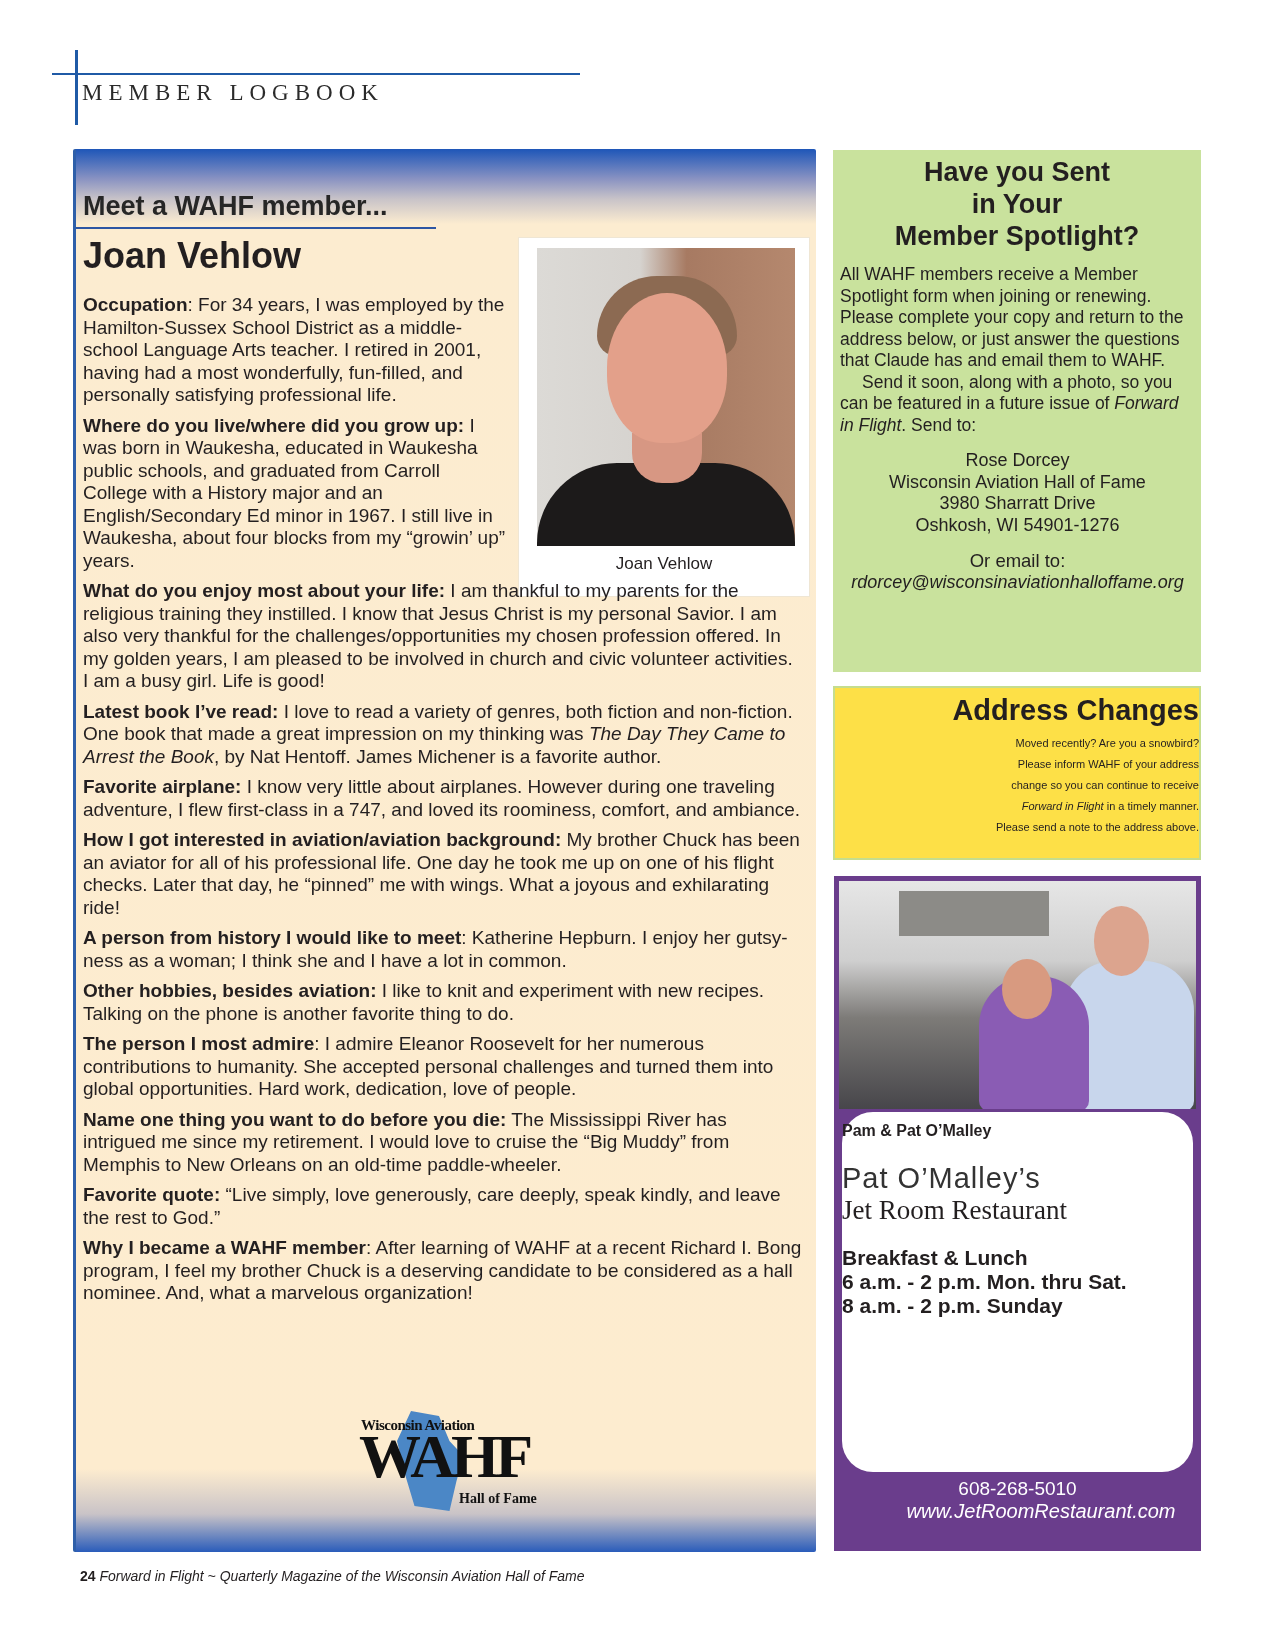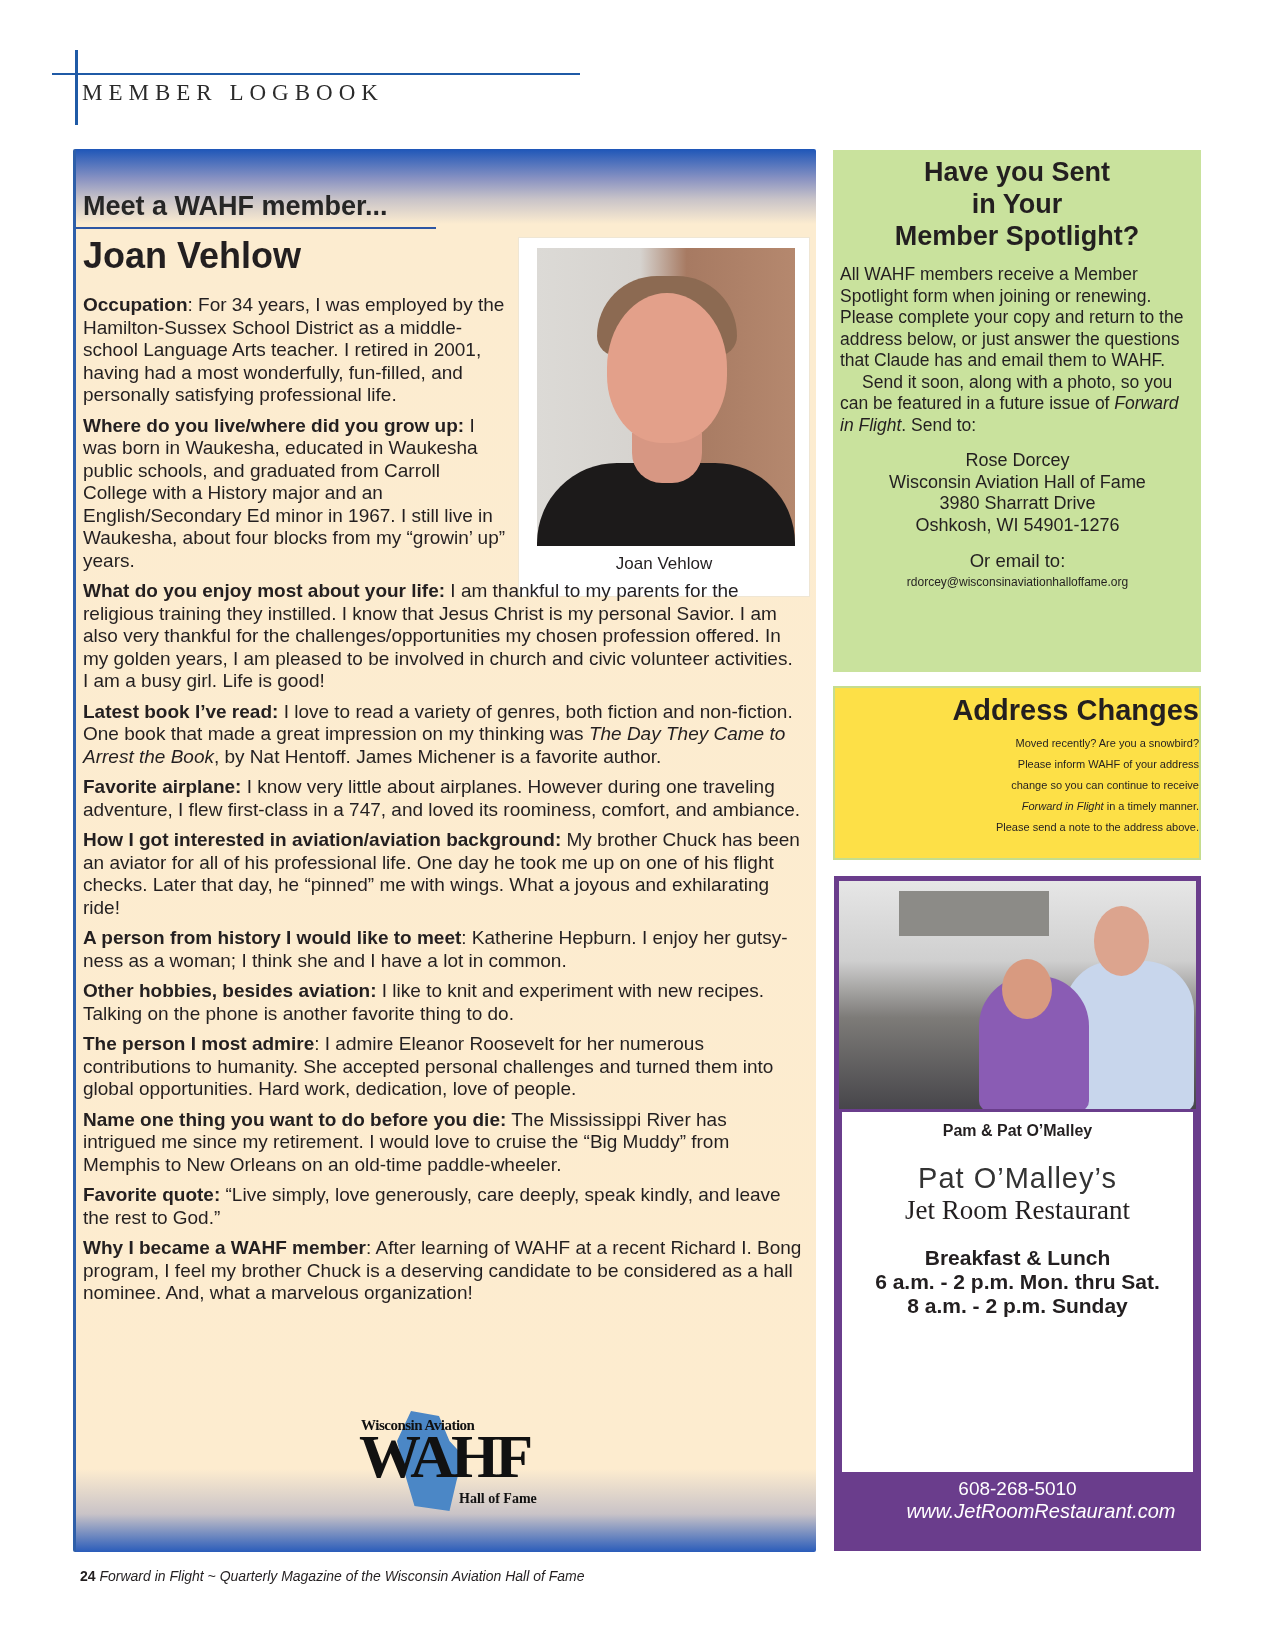--- a/index.html
+++ b/index.html
@@ -46,35 +46,35 @@
     .footer { position: absolute; left: 80px; top: 1568px; font-size: 14px; font-style: italic; color: #231f20; }
     .footer b { font-style: normal; font-weight: bold; }
 
     
     .spotlight { position: absolute; left: 833px; top: 150px; width: 368px; height: 522px; background: #c9e29d; }
     .spotlight h2 { text-align: center; font-size: 27px; line-height: 32px; font-weight: bold; color: #231f20; padding-top: 6px; }
     .spotlight .body-text { padding: 12px 6px 0 7px; font-size: 17.5px; line-height: 21.5px; color: #231f20; }
     .spotlight .indent { text-indent: 22px; }
     .spotlight .addr { text-align: center; font-size: 18px; line-height: 21.5px; margin-top: 14px; }
     .spotlight .or { text-align: center; font-size: 18.5px; margin-top: 14px; }
-    .spotlight .email { text-align: center; font-size: 12px; }
+    .spotlight .email { text-align: center; font-style: italic; font-size: 18px; }
 
     .addrbox { position: absolute; left: 833px; top: 686px; width: 368px; height: 174px; border: 2px solid #c5dd8e; background: #fde047; text-align: right; }
     .addrbox h3 { font-size: 29px; font-weight: bold; margin-top: 6px; color: #231f20; }
     .addrbox .t { font-size: 11px; line-height: 21px; margin-top: 6px; color: #231f20; }
 
     .ad { position: absolute; left: 834px; top: 876px; width: 367px; height: 675px; background: #6a3d8c; }
     .ad-photo { position: absolute; left: 5px; top: 5px; width: 357px; height: 228px; overflow: hidden;
       background: linear-gradient(180deg, #e6e6e6 0%, #cfcfcf 35%, #7d7b78 60%, #47464a 100%); }
     .ad-photo .hood { position: absolute; left: 60px; top: 10px; width: 150px; height: 45px; background: #8c8b87; }
     .ad-photo .woman { position: absolute; left: 140px; top: 95px; width: 110px; height: 135px; border-radius: 50px 50px 10px 10px; background: #8a5cb4; }
     .ad-photo .whead { position: absolute; left: 163px; top: 78px; width: 50px; height: 60px; border-radius: 50%; background: #d89a80; }
     .ad-photo .man { position: absolute; left: 225px; top: 80px; width: 130px; height: 150px; border-radius: 50px 50px 10px 10px; background: #c8d6ec; }
     .ad-photo .mhead { position: absolute; left: 255px; top: 25px; width: 55px; height: 70px; border-radius: 50%; background: #dca48e; }
-    .ad-inner { position: absolute; left: 8px; top: 236px; width: 351px; height: 360px; background: #ffffff; text-align: center; color: #231f20; }
+    .ad-inner { position: absolute; left: 8px; top: 236px; width: 351px; height: 360px; background: #ffffff; text-align: left; color: #231f20; border-radius: 31px; }
     .ad-inner .cap { font-size: 16px; font-weight: bold; margin-top: 10px; }
     .ad-inner .name1 { font-size: 29px; margin-top: 22px; letter-spacing: 1px; color: #333; }
     .ad-inner .name2 { font-family: "Liberation Serif", serif; font-size: 27px; margin-top: 0px; }
     .ad-inner .loc { font-size: 21px; line-height: 24px; margin-top: 18px; }
     .ad-inner .hours { font-size: 21px; line-height: 24px; font-weight: bold; margin-top: 20px; }
     .ad-contact { position: absolute; left: 0; top: 602px; width: 100%; text-align: center; color: #ffffff; font-weight: normal; }
     .ad-contact .ph { font-size: 19px; }
     .ad-contact .web { font-size: 20px; font-style: italic; padding-left: 47px; }
   </style>
 </head>

